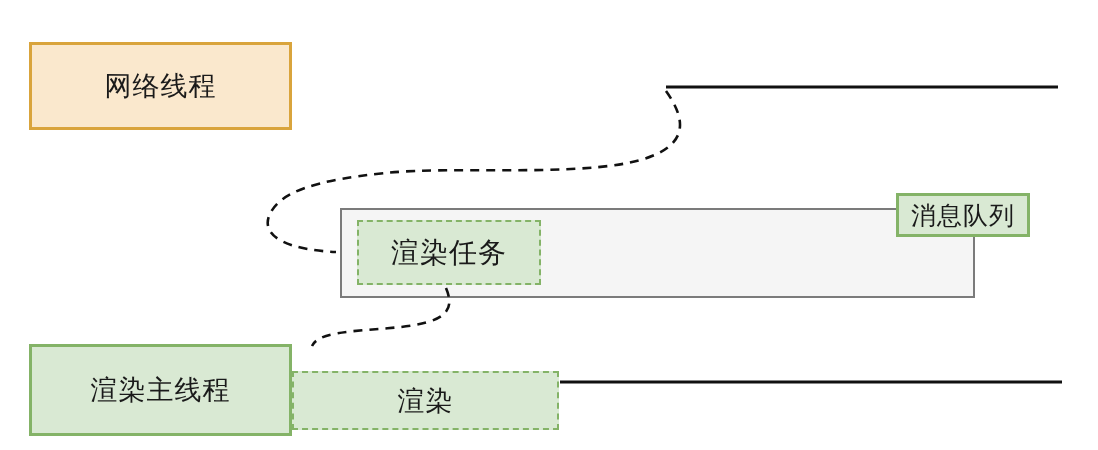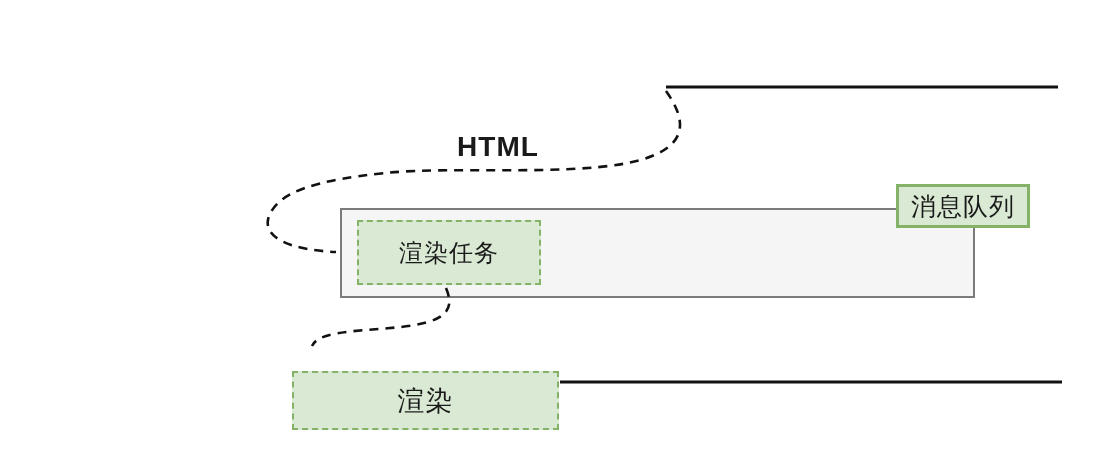--- a/index.html
+++ b/index.html
@@ -15,68 +15,72 @@
     align-items:center;justify-content:center;
     font-size:27px;font-weight:500;letter-spacing:1px;white-space:nowrap;
   }
   .orange-solid{
     background:var(--orange-fill,#FAE8CD);
     border:3px solid var(--orange-border,#D9A43C);
   }
   .green-solid{
     background:var(--green-fill,#D9E9D3);
     border:3px solid var(--green-border,#84B367);
+    margin-top:9px;
   }
   .green-dashed{
     background:var(--green-fill,#D9E9D3);
     border:2.5px dashed var(--green-border,#84B367);
   }
   .queue{
     background:var(--queue-fill,#F5F5F5);
     border:2px solid var(--queue-border,#7B7B7B);
   }
   .net-box   {left:29px;  top:42px;  width:263px; height:88px; z-index:3;}
   .comm-box  {left:292px; top:57px;  width:373px; height:59px; z-index:2;}
   .queue-box {left:340px; top:208px; width:635px; height:90px; z-index:1;}
   .mq-label  {left:896px; top:184px; width:134px; height:44px; z-index:4; font-size:25px;}
-  .task-box  {left:357px; top:220px; width:184px; height:65px; z-index:2; font-size:24px;text-align:right;}
+  .task-box  {left:357px; top:220px; width:184px; height:65px; z-index:2; font-size:28px;text-align:right;}
   .rmain-box {left:29px;  top:335px; width:263px; height:92px; z-index:3;}
   .render-box{left:292px; top:353px; width:267px; height:59px; z-index:2;margin-top:18px;}
   .html-note{
     position:absolute;left:437px;top:131px;width:122px;height:32px;z-index:4;
     display:flex;align-items:center;justify-content:center;
     font-size:28px;font-weight:600;letter-spacing:1px;
   }
   svg.wires{position:absolute;inset:0;z-index:5;pointer-events:none;}
   svg.wires path{fill:none;}
   .solid-arrow{stroke:var(--arrow,#111);stroke-width:3;}
   .dashed-arrow{stroke:var(--arrow,#111);stroke-width:2.6;stroke-dasharray:9 7;}
   .arrowhead{fill:var(--arrow,#111);}
 </style>
 </head>
 <body style="background: rgb(255, 255, 255);">
 
 <div class="stage">
 
+  <div class="node orange-solid net-box">
+    <span>网络线程</span>
+  </div>
 
 
-  <div class="html-note">
-    <span>HTML</span>
-  </div>
 
   <div class="node queue queue-box"></div>
 
   <div class="node green-solid mq-label">
     <span>消息队列</span>
   </div>
 
   <div class="node green-dashed task-box">
     <span>渲染任务</span>
   </div>
 
+  <div class="node green-solid rmain-box">
+    <span>渲染主线程</span>
+  </div>
 
   <div class="node green-dashed render-box">
     <span>渲染</span>
   </div>
 
   <svg class="wires" width="1098" height="450" viewBox="0 0 1098 450">
     <defs>
       <marker id="arrowSolid" markerUnits="userSpaceOnUse" markerWidth="24" markerHeight="18" viewBox="0 0 24 18" refX="22" refY="9" orient="auto">
         <path class="arrowhead" d="M1,1 L23,9 L1,17 L7,9 Z"></path>
       </marker>

